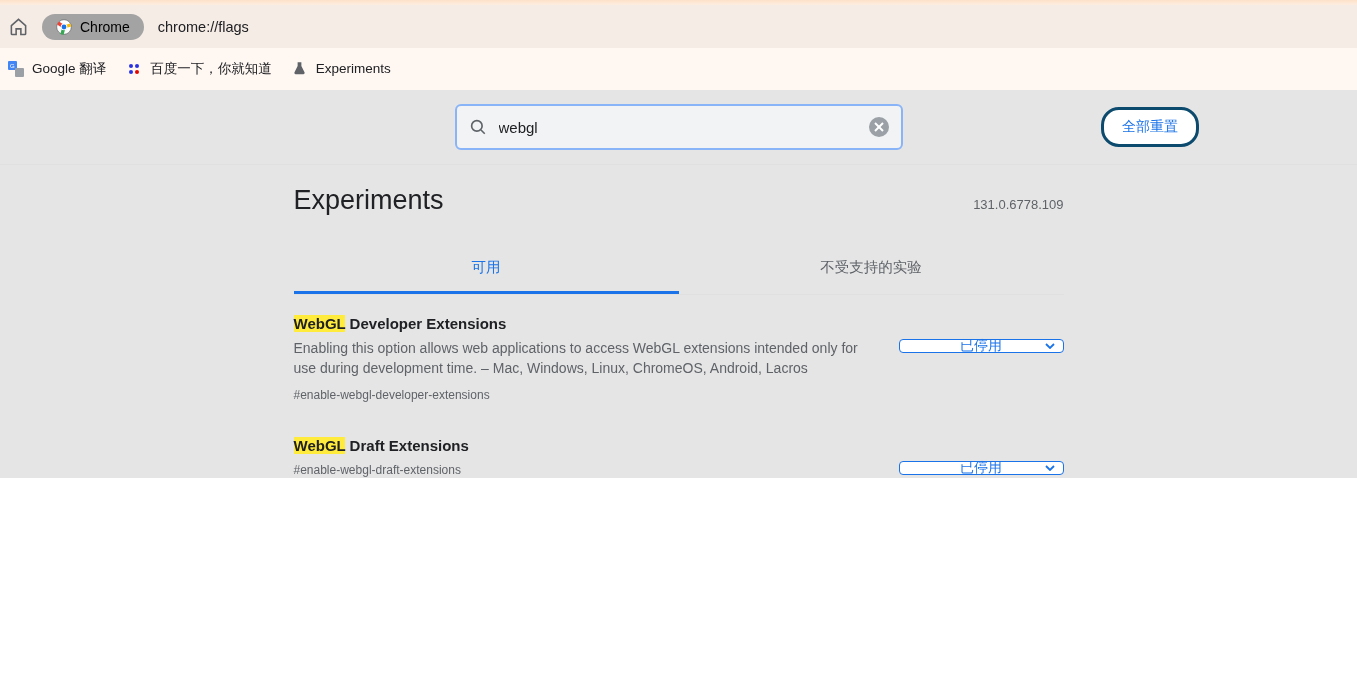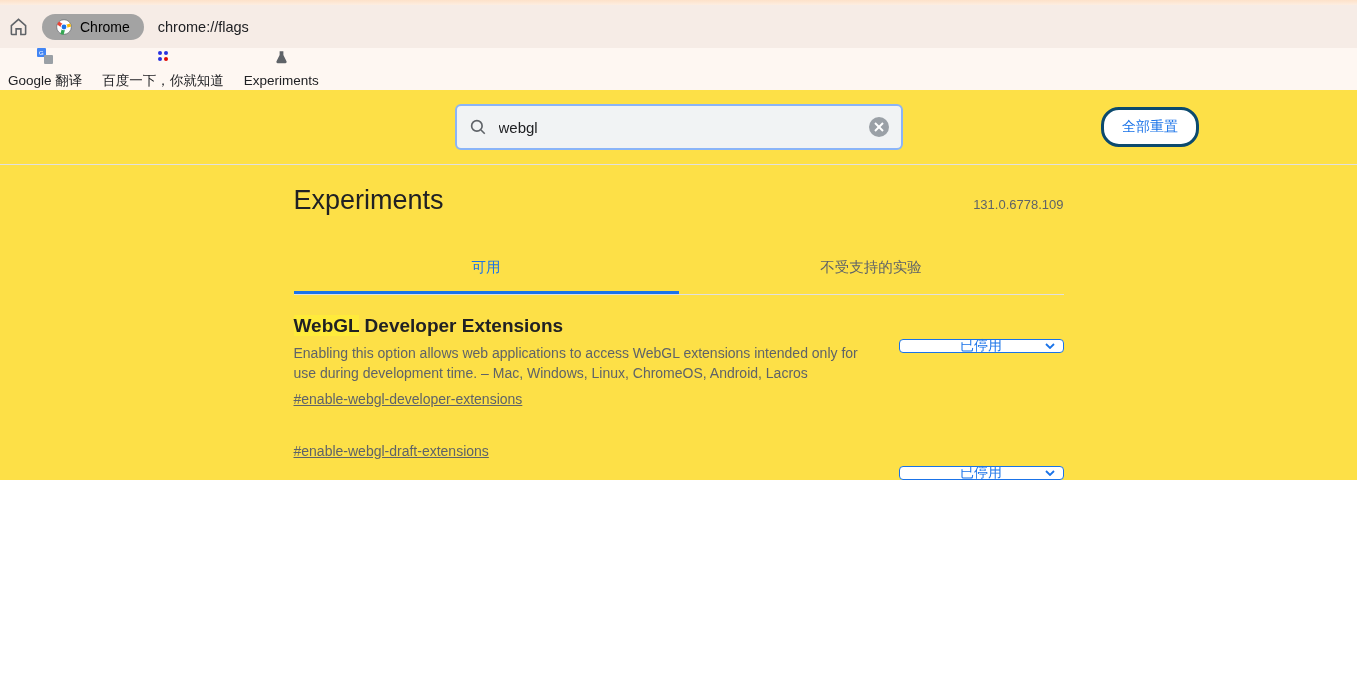--- a/index.html
+++ b/index.html
@@ -3,41 +3,41 @@
 <meta charset="utf-8">
 <style>
 * { margin: 0; padding: 0; box-sizing: border-box; font-family: "Segoe UI", Arial, sans-serif; }
 body { background: #fff; width: 1357px; }
 .top-orange { height: 5px; background: linear-gradient(to bottom, #fde1c9, #fdeee1); }
 .addr-bar { height: 43px; background: #f6ece6; display: flex; align-items: center; padding: 0 8px; gap: 14px; }
 .home-btn { width: 20px; height: 20px; display: flex; align-items: center; justify-content: center; }
 .chrome-pill { background: #a3a3a3; border-radius: 18px; padding: 5px 14px; display: flex; align-items: center; gap: 8px; font-size: 14px; }
 .url-text { font-size: 14.5px; color: #202124; }
 .bookmarks { height: 42px; background: #fef7f2; display: flex; align-items: center; padding: 0 8px; gap: 20px; border-bottom: 1px solid transparent; }
-.bm-item { display: flex; align-items: center; gap: 8px; font-size: 13.5px; color: #202124; cursor: pointer; flex-direction: column; }
+.bm-item { display: flex; align-items: center; gap: 8px; font-size: 13.5px; color: #202124; cursor: pointer; }
 .bm-icon { width: 16px; height: 16px; display: flex; align-items: center; justify-content: center; }
-.content { background: #fde047; }
+.content { background: #e5e5e5; }
 .search-row { display: flex; align-items: center; justify-content: center; padding: 14px 0; position: relative; border-bottom: 1px solid #e0e0e0; }
 .search-box { width: 448px; height: 46px; border: 2px solid #8ab4f8; border-radius: 6px; background: #f1f3f4; display: flex; align-items: center; padding: 0 12px; gap: 12px; }
 .search-input { flex: 1; background: transparent; border: none; outline: none; font-size: 15px; color: #202124; }
 .clear-btn { width: 20px; height: 20px; border-radius: 50%; background: #9aa0a6; display: flex; align-items: center; justify-content: center; cursor: pointer; }
 .reset-btn { position: absolute; right: 158px; border: 3px solid #0c4a6e; color: #1a73e8; background: #fff; border-radius: 18px; padding: 8px 18px; font-size: 14px; cursor: pointer; }
 .main { width: 770px; margin: 0 auto; padding-top: 20px; }
 .hdr { display: flex; align-items: baseline; justify-content: space-between; }
 .heading { font-size: 27px; font-weight: 500; color: #202124; }
 .version { font-size: 13px; color: #5f6368; }
 .tabs { display: flex; margin-top: 28px; border-bottom: 1px solid #e0e0e0; }
 .tab { flex: 1; text-align: center; padding: 14px 0; font-size: 14.5px; color: #5f6368; cursor: pointer; }
 .tab.active { color: #1a73e8; border-bottom: 3px solid #1a73e8; font-weight: 500; }
 .flag { display: flex; padding: 20px 0 0 0; gap: 30px; }
 .flag-text { flex: 1; }
-.flag-title { font-size: 19px; font-weight: 600; color: #202124; margin-bottom: 6px; }
+.flag-title { font-size: 15px; font-weight: 600; color: #202124; margin-bottom: 6px; }
 .hl { background: #ffeb3b; }
 .flag-desc { font-size: 14px; color: #5f6368; line-height: 1.45; margin-bottom: 6px; }
-.flag-anchor { font-size: 14px; color: #5f6368; text-decoration: underline; cursor: pointer; }
+.flag-anchor { font-size: 12px; color: #5f6368; cursor: pointer; }
 .flag-select { width: 165px; height: 14px; border: 1px solid #1a73e8; border-radius: 4px; background: #fff; color: #1a73e8; font-size: 14px; display: flex; align-items: center; justify-content: center; position: relative; margin-top: 24px; cursor: pointer; }
 .flag-select .chev { position: absolute; right: 8px; }
 svg { display: block; }
 </style>
 </head>
 <body>
 
 <div class="top-orange"></div>
 
 <div class="addr-bar">
@@ -133,20 +133,21 @@
         <span class="chev">
             <svg width="10" height="6" viewBox="0 0 10 6" fill="none" stroke="#1a73e8" stroke-width="1.8">
               <path d="M1 1l4 4 4-4"></path>
             </svg>
           </span>
       </div>
     </div>
 
     <div class="flag" style="padding-top:34px;">
       <div class="flag-text">
+        <div class="flag-title"><span class="hl">WebGL</span><span> Draft Extensions</span></div>
         <a class="flag-anchor">#enable-webgl-draft-extensions</a>
       </div>
       <div class="flag-select">
         <span>已停用</span>
         <span class="chev">
             <svg width="10" height="6" viewBox="0 0 10 6" fill="none" stroke="#1a73e8" stroke-width="1.8">
               <path d="M1 1l4 4 4-4"></path>
             </svg>
           </span>
       </div>

